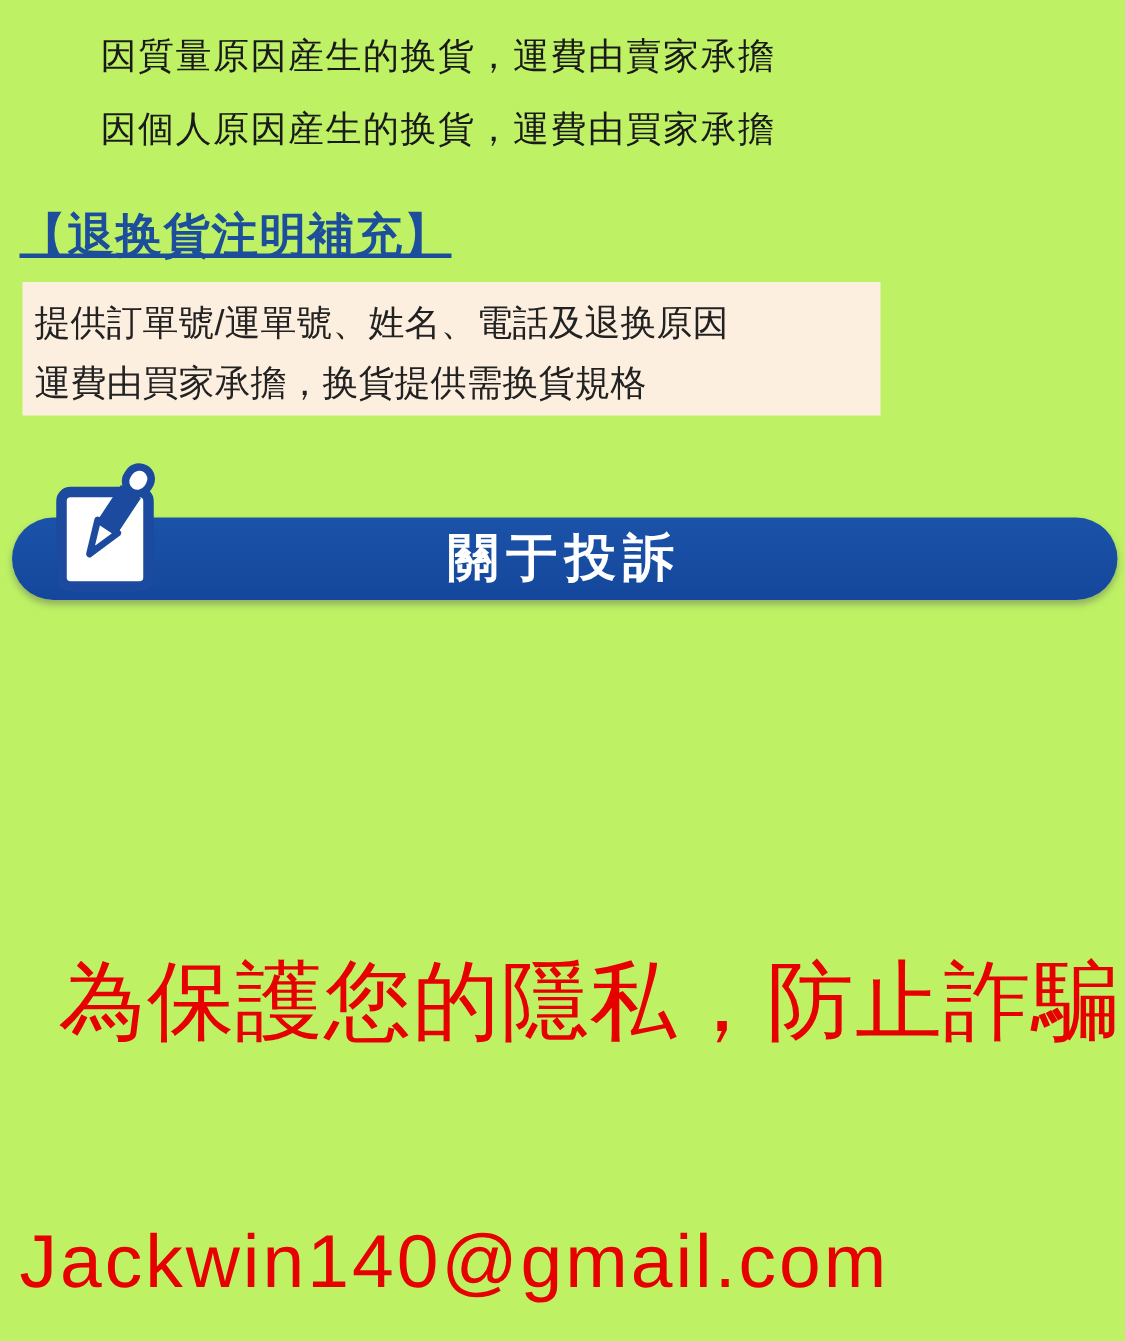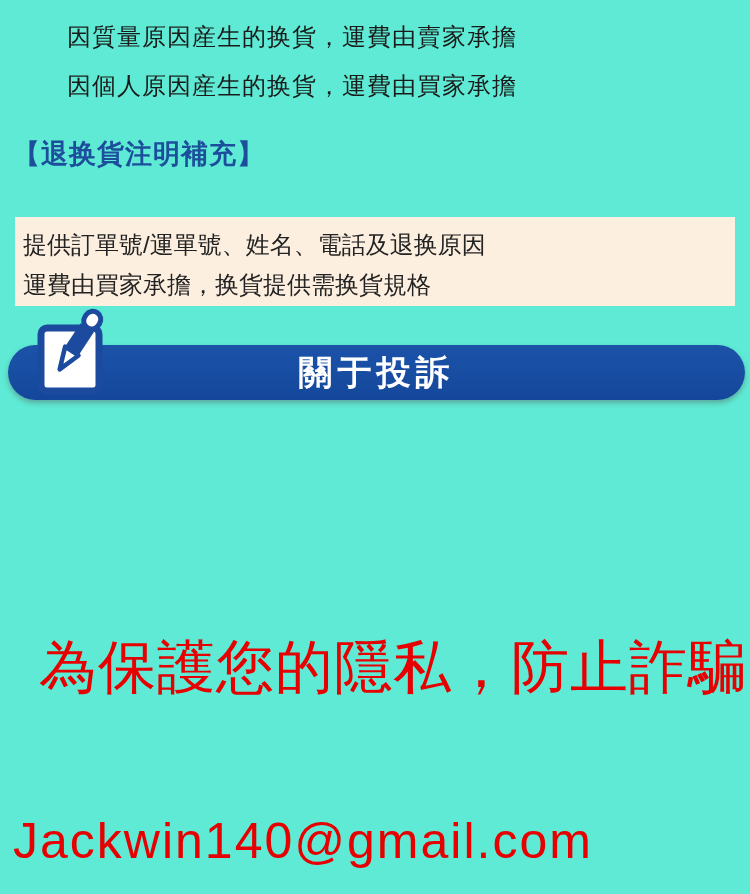--- a/index.html
+++ b/index.html
@@ -1,30 +1,30 @@
 <!DOCTYPE html>
 <html><head>
 <meta charset="utf-8">
 <style>
   html,body{margin:0;padding:0;background:#ffffff;}
   .page{
-    position:relative;width:750px;height:894px;overflow:hidden;background:#5eead4;
+    position:relative;width:750px;height:894px;overflow:hidden;background:#bef264;
     font-family:"Liberation Sans","DejaVu Sans",sans-serif;color:#1c1c1c;
   }
   
   .note{position:absolute;left:67px;font-size:24px;letter-spacing:1px;color:#1a1a1a;white-space:nowrap;}
   .note1{top:21px;}
   .note2{top:70px;text-align:center;}
   
   .heading{
     position:absolute;left:13px;top:136px;margin:0;
-    font-size:27px;font-weight:bold;color:#1c4e9c;letter-spacing:1px;white-space:nowrap;
+    font-size:31px;font-weight:bold;color:#1c4e9c;letter-spacing:1px;white-space:nowrap;text-decoration:underline;
   }
   
-  .cream{position:absolute;left:15px;width:720px;background:#fcefdf;margin-top:29px;}
+  .cream{position:absolute;left:15px;width:572px;background:#fcefdf;}
   .box1{top:188px;height:89px;padding:0;box-sizing:border-box;}
   .box-line{margin:0;padding-left:8px;font-size:24px;line-height:40px;color:#222222;white-space:nowrap;}
   .box1 .box-line:first-child{padding-top:8px;}
   
   .banner{
     position:absolute;left:8px;top:345px;width:737px;height:55px;border-radius:28px;
     background:linear-gradient(180deg,#1b53a9 0%,#14479b 100%);
     box-shadow:0 3px 5px rgba(90,90,90,0.45);
     text-align:center;
   }

